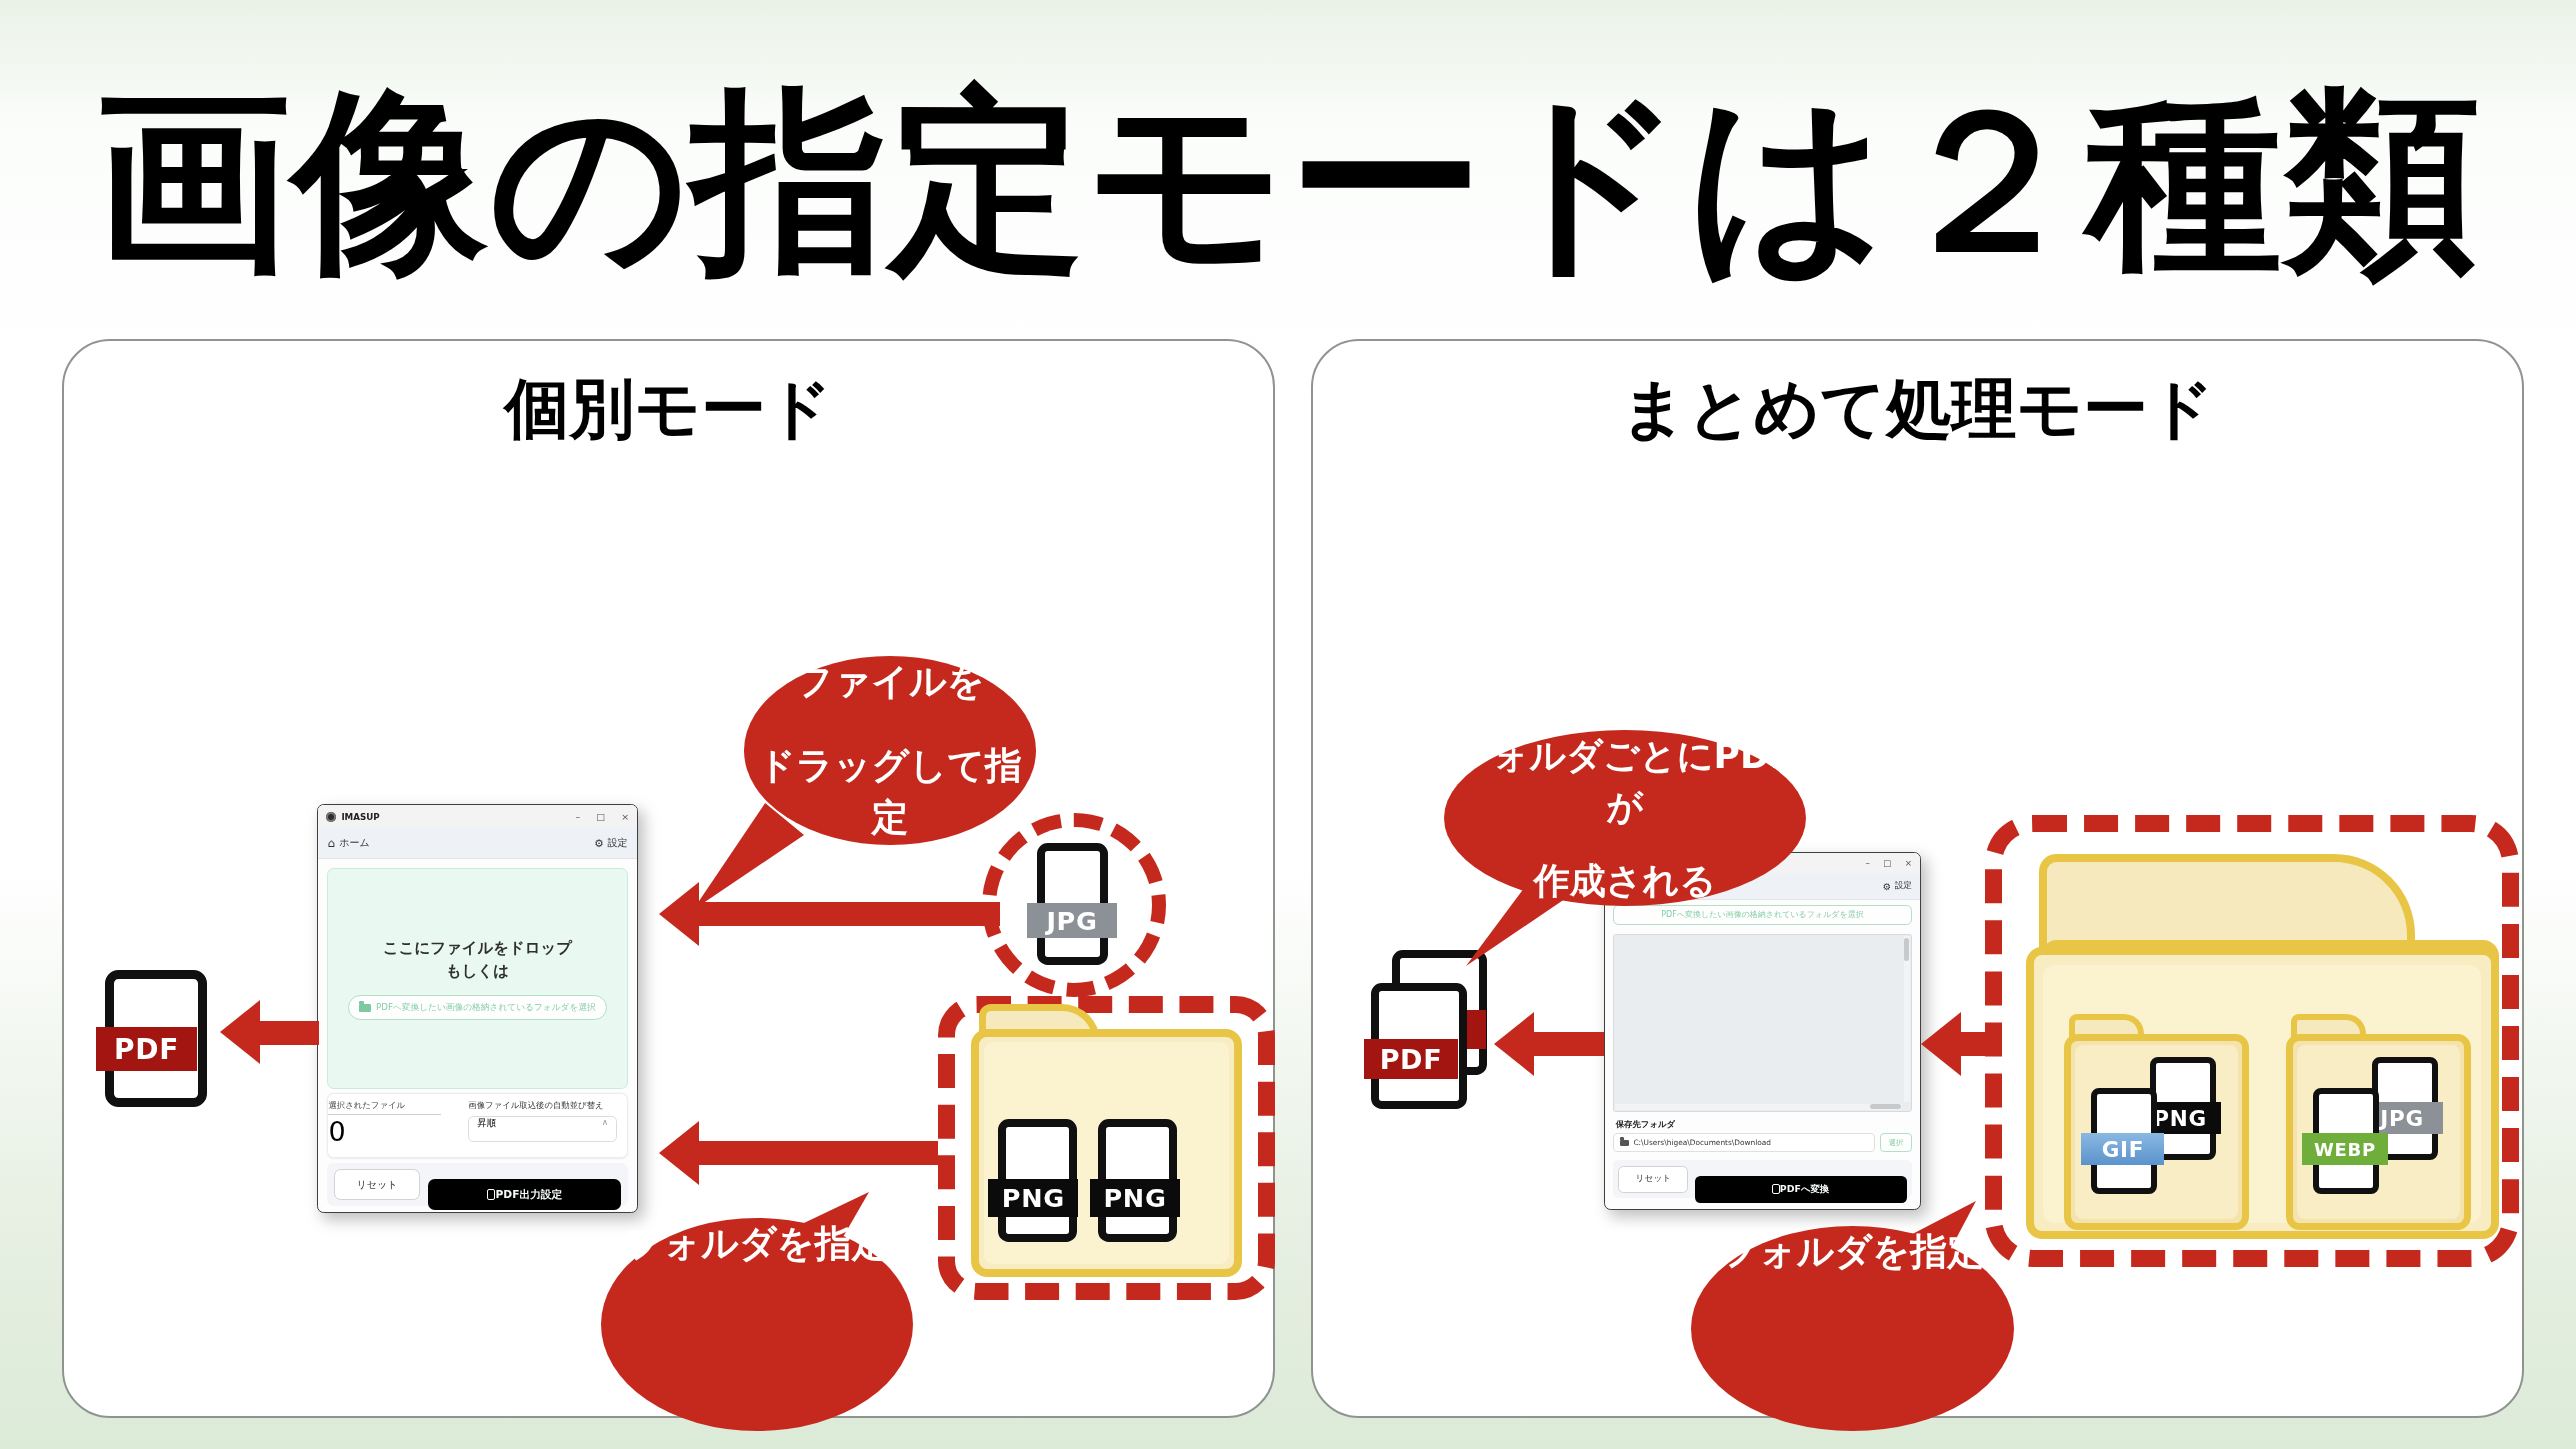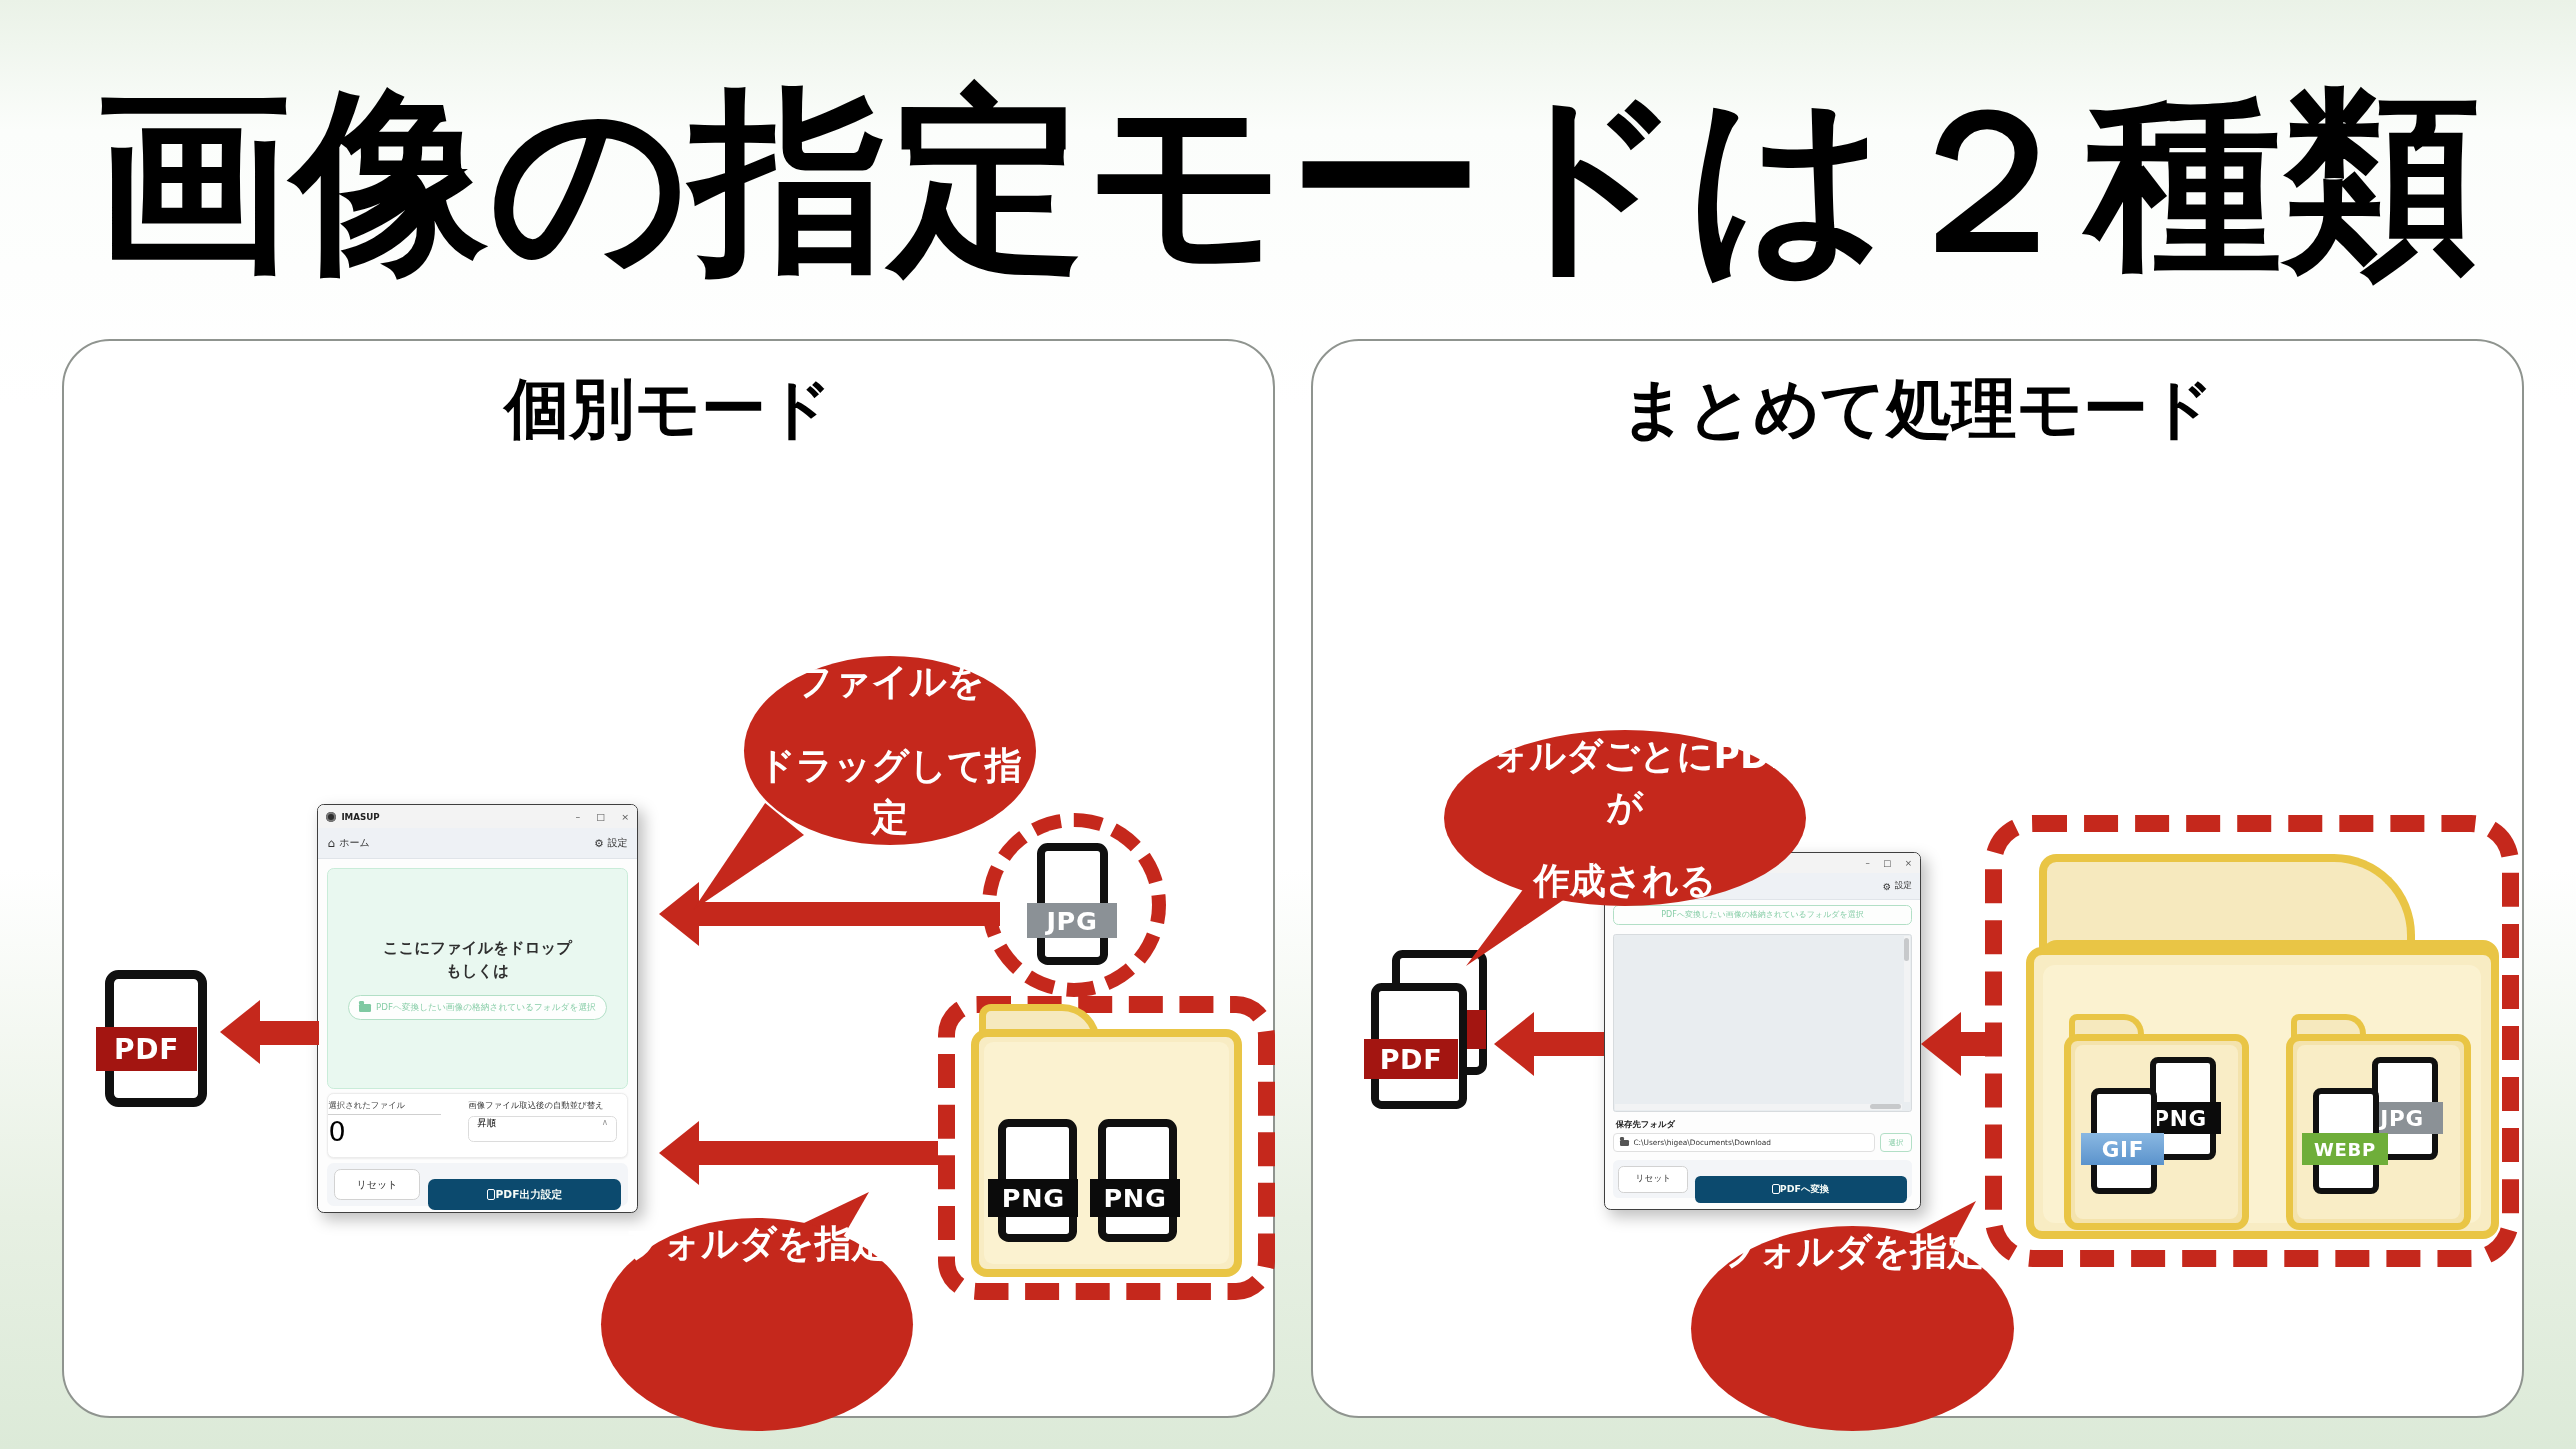--- a/index.html
+++ b/index.html
@@ -42,21 +42,21 @@
     box-shadow:5.4px 6.7px 14.8px rgba(0,0,0,.25);overflow:hidden;z-index:3;}
   .tbar{display:flex;align-items:center;background:#f3f3f3;padding:0 8px;}
   .logo{border-radius:50%;background:#2d2d2d;box-shadow:inset 0 0 0 2px #777;}
   .appname{margin-left:5.4px;font-weight:600;color:#222;}
   .winctl{margin-left:auto;display:flex;color:#555;}
   .nbar{display:flex;align-items:center;background:#eef1f5;border-bottom:0.7px solid #e0e4e9;color:#333;}
   .mint-pill{background:#fdfefd;border:1.3px solid #b2dfc6;display:flex;align-items:center;
     justify-content:center;color:#87cda7;}
   .btn-plain{background:#fff;border:1.3px solid #d2d2d2;border-radius:6.7px;color:#333;
     display:flex;align-items:center;justify-content:center;}
-  .btn-green{background:#0c4a6e;border-radius:6.7px;color:#f5fbf7;font-weight:600;
+  .btn-green{background:#000000;border-radius:6.7px;color:#f5fbf7;font-weight:600;
     display:flex;align-items:center;justify-content:center;margin-top:20px;}
   .fico{display:inline-block;background:#7fc9a2;border-radius:1.3px;position:relative;}
   .fico::before{content:"";position:absolute;left:0;top:-2.7px;width:45%;height:2.7px;
     background:inherit;border-radius:1.3px 1.3px 0 0;}
   .pdfico{display:inline-block;border:1.3px solid #fff;border-radius:2px;}
 </style>
 </head>
 <body>
 
 <div class="main-title">画像の指定モードは２種類</div>

